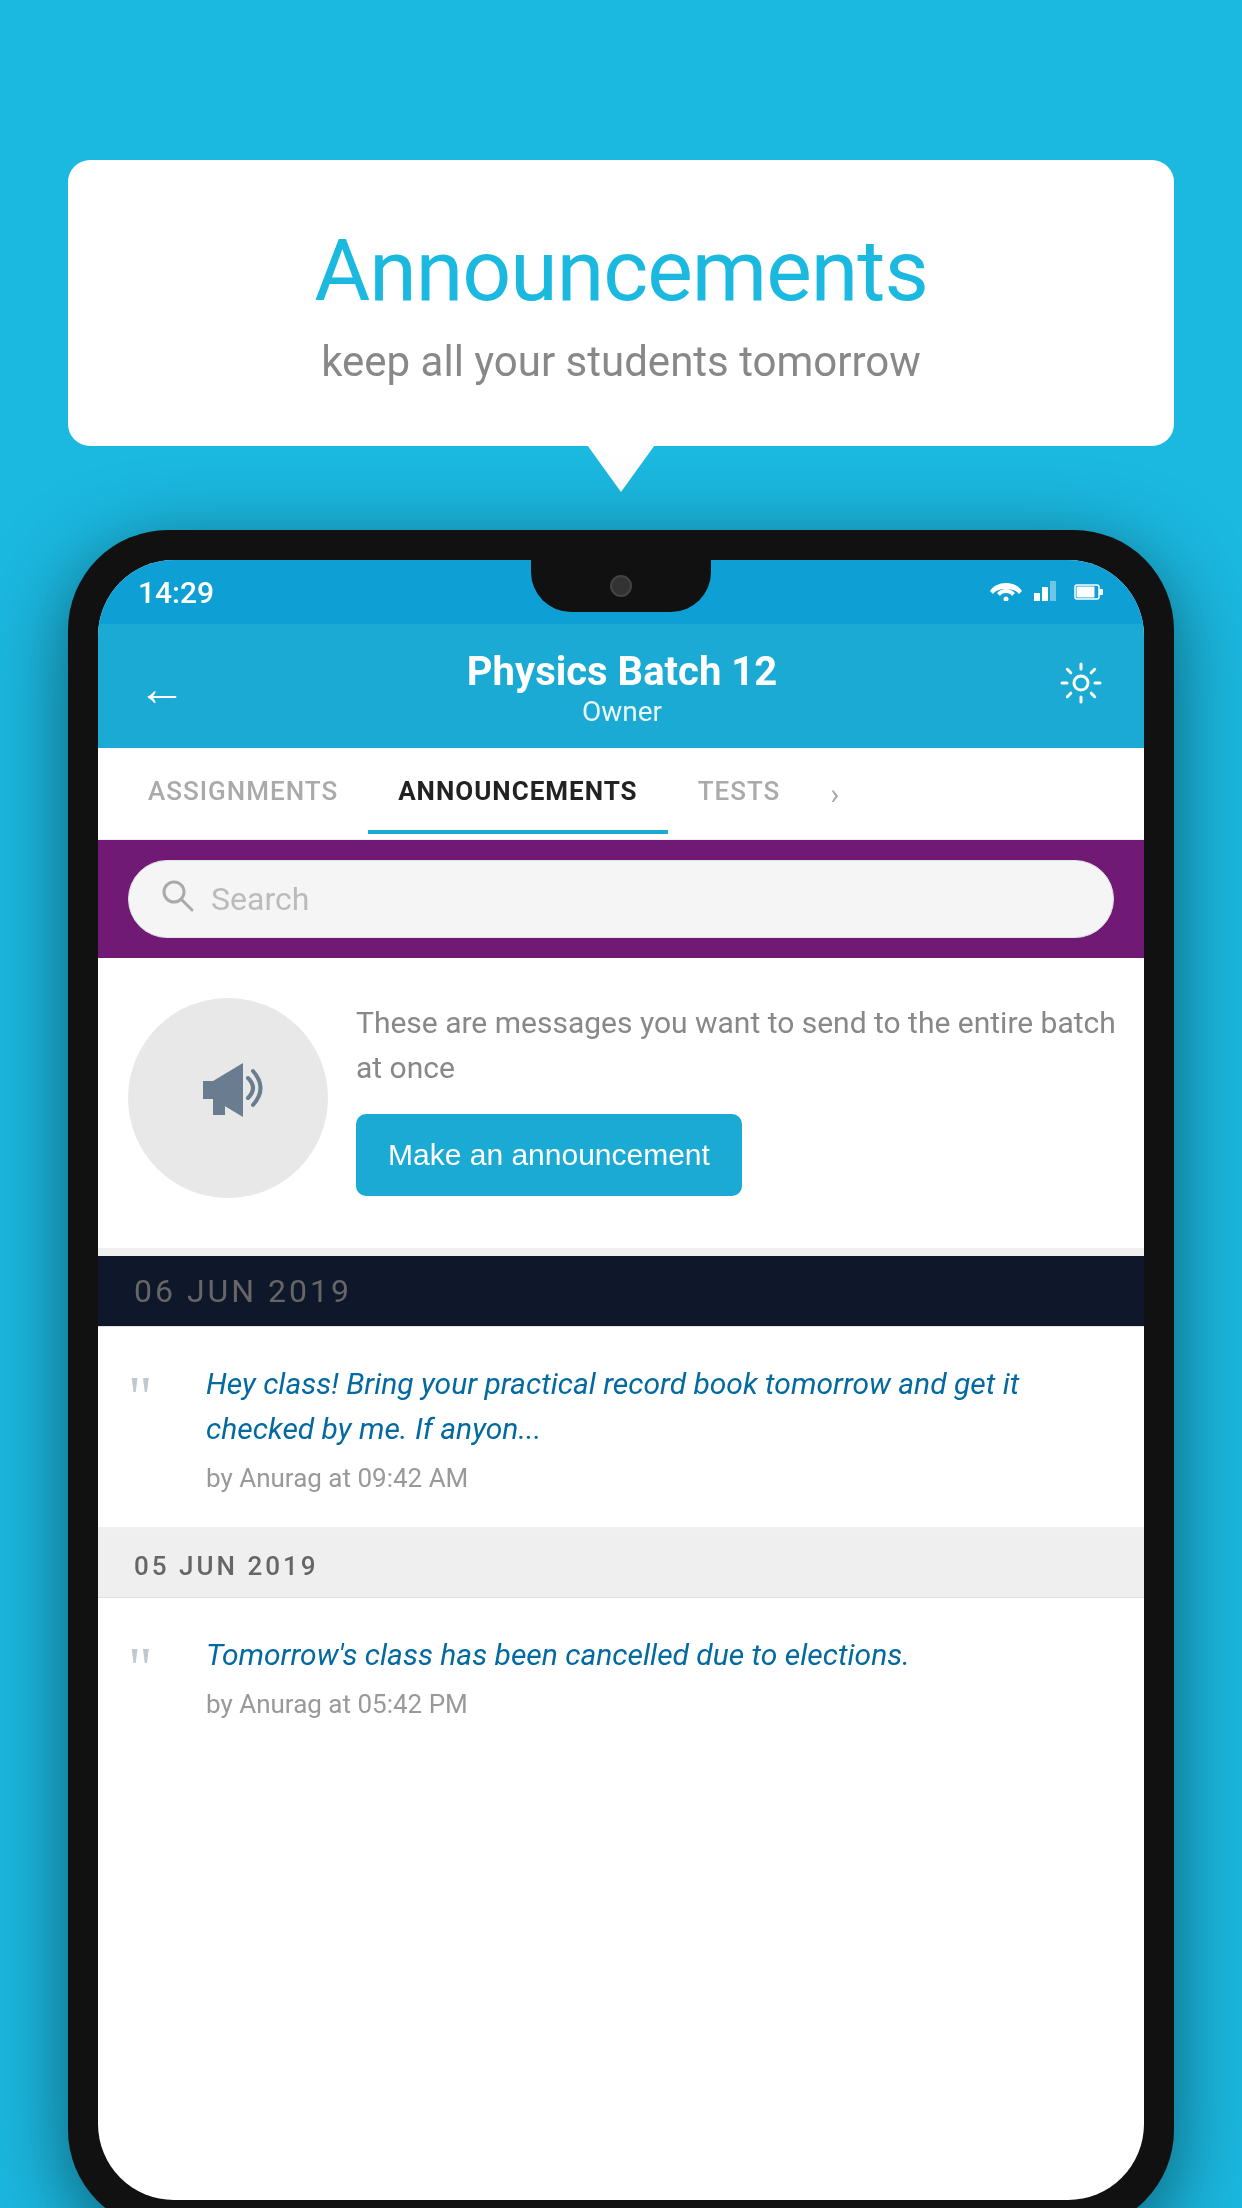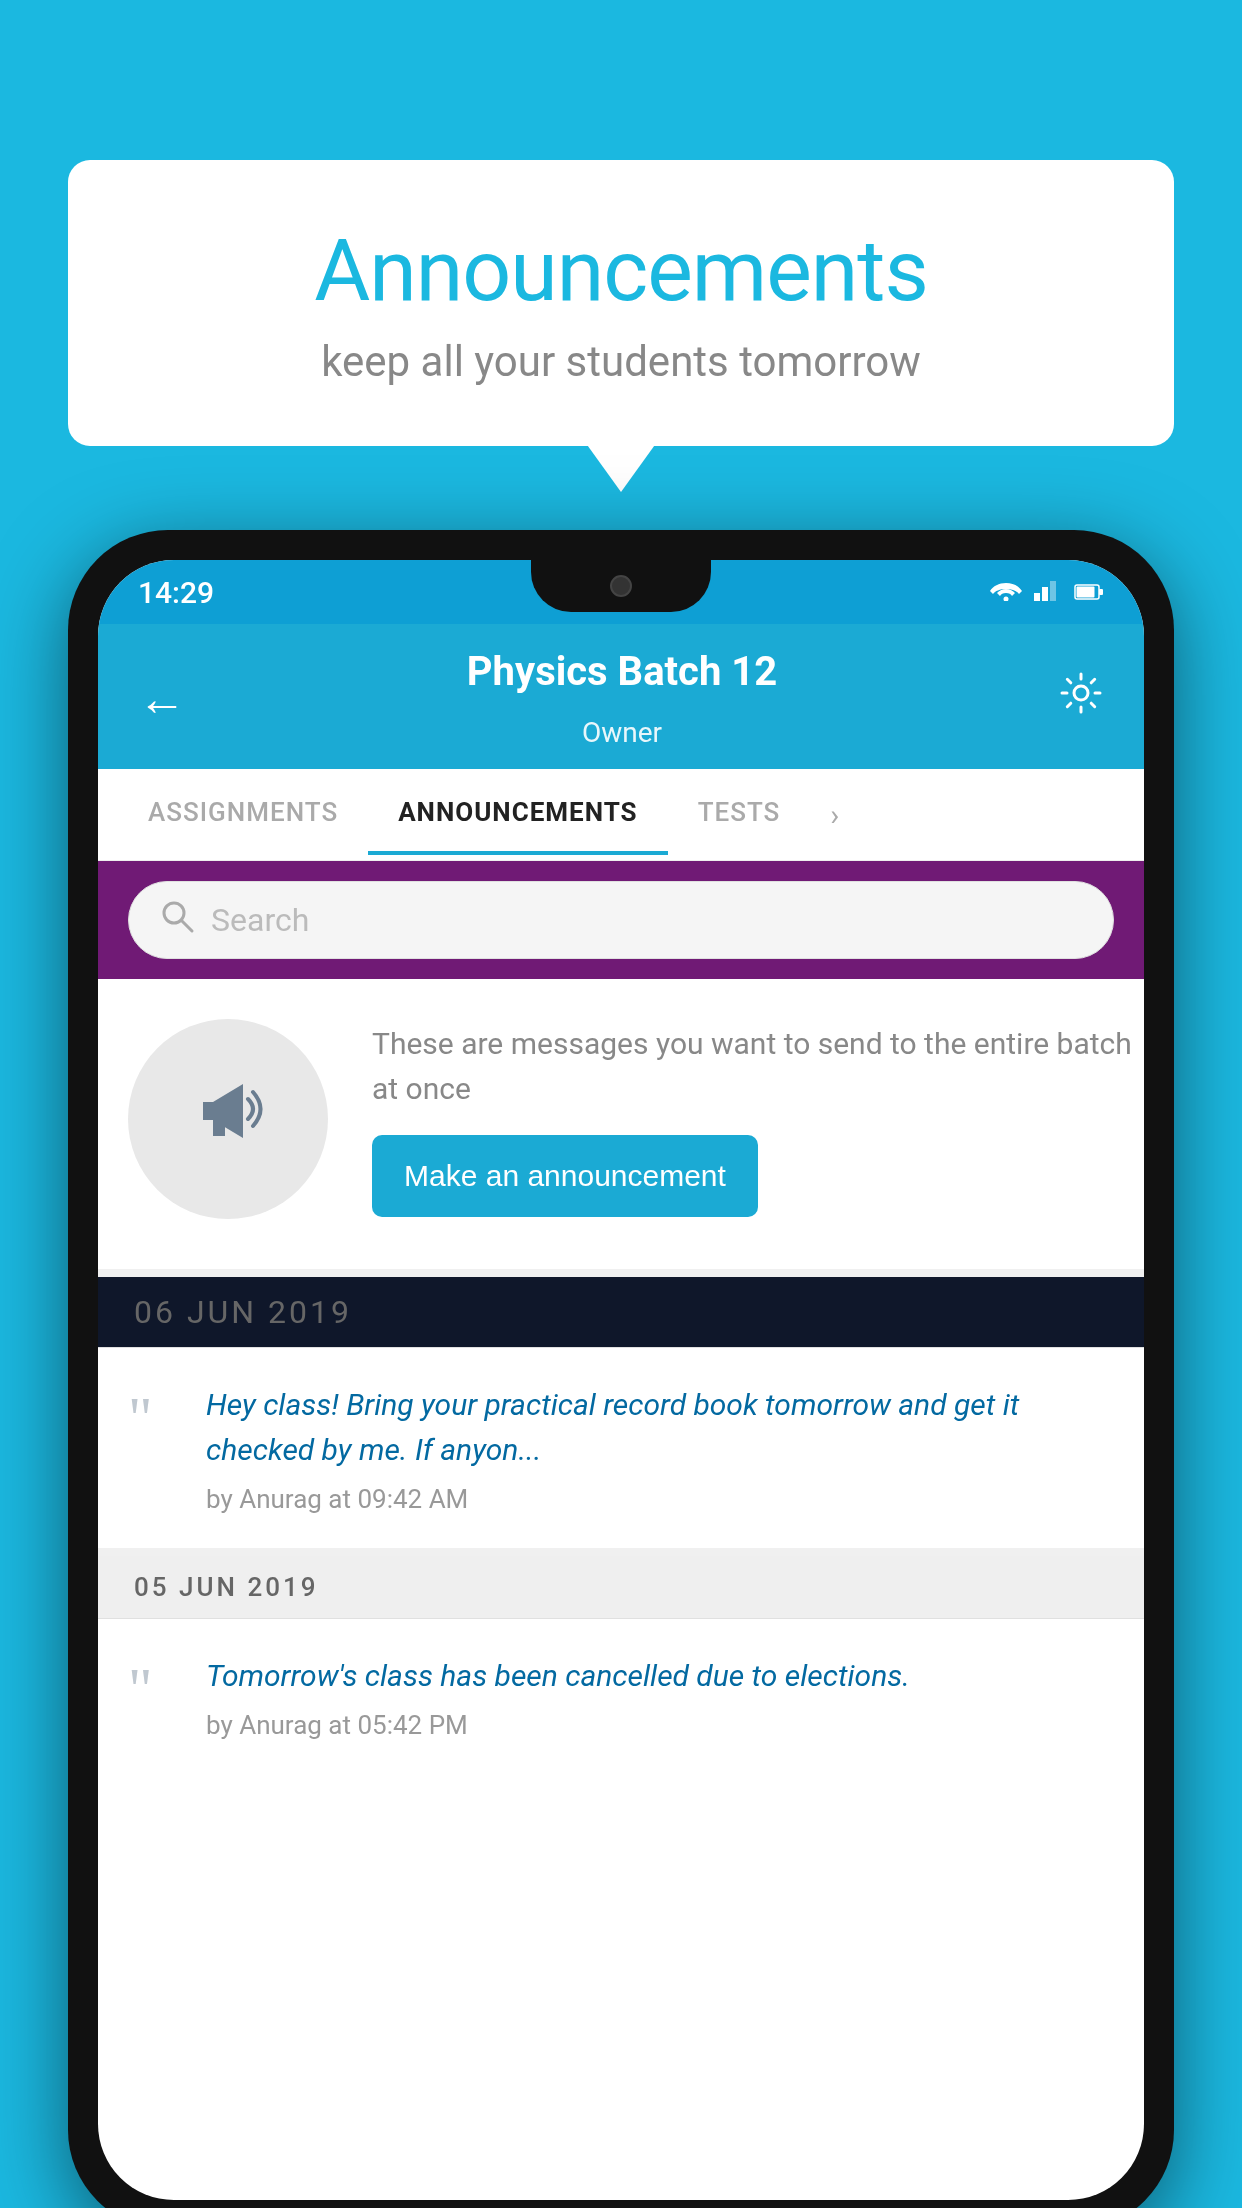--- a/index.html
+++ b/index.html
@@ -148,21 +148,20 @@
     .header-title {
       color: white;
       font-size: 40px;
       font-weight: 700;
     }
 
     .header-subtitle {
       color: rgba(255,255,255,0.9);
       font-size: 28px;
       font-weight: 400;
-      margin-top: 21px;
     }
 
     .gear-btn {
       color: white;
       font-size: 44px;
       cursor: pointer;
     }
 
     
     .tab-bar {
@@ -230,21 +229,21 @@
       font-size: 32px;
       color: #bbb;
     }
 
     
     .announcement-promo {
       background: white;
       padding: 40px 12px 50px 30px;
       display: flex;
       align-items: center;
-      gap: 44px;
+      gap: 28px;
       border-bottom: 8px solid #f0f0f0;
     }
 
     .megaphone-circle {
       width: 200px;
       height: 200px;
       min-width: 200px;
       background: #e8e8e8;
       border-radius: 50%;
       display: flex;

